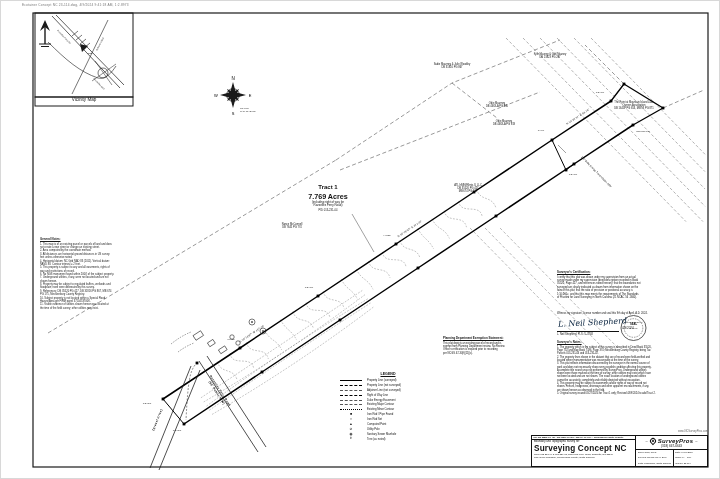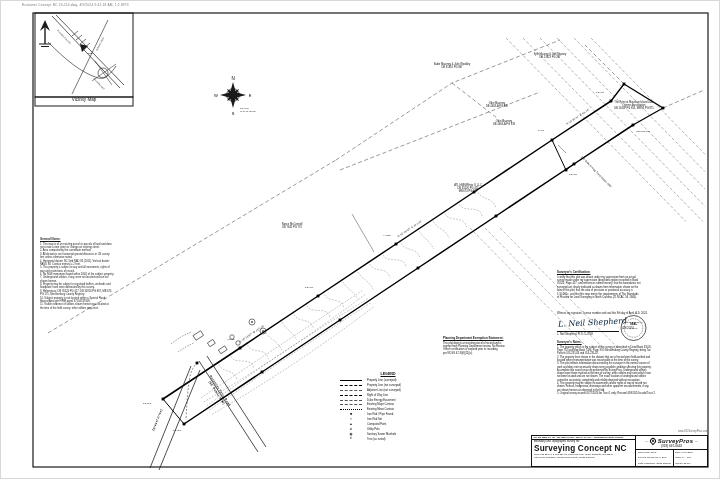--- a/index.html
+++ b/index.html
@@ -230,20 +230,27 @@
 
   <div class="abs fileline">Ecotainer Concept NC 23-114.dwg, 4/9/2024 9:41:18 AM, 1:2.8973</div>
 
   <div class="abs vic-caption">Vicinity Map</div>
 
   <div class="abs compass-note">
     <div>NC Grid</div>
     <div>NAD 83 (2011)</div>
   </div>
 
+  <div class="abs tract" id="tract1">
+    <div class="t1">Tract 1</div>
+    <div class="t2">7.769 Acres</div>
+    <div class="t3">(including right of way for</div>
+    <div class="t3">Rozzelles Ferry Road)</div>
+    <div class="t4">PID 013-231-04</div>
+  </div>
 
   <div class="abs" id="label-layer" style="left:0;top:0;width:720px;height:479px;pointer-events:none;">
       <div class="mlabel lab-adjoiner" style="left: 452px; top: 66px; transform: translate(-50%, -50%) rotate(0deg);">
         <div>Sadie Maurney &amp; Julie Woodley</div>
         <div>DB 31816 PG 867</div>
       </div>
       <div class="mlabel lab-adjoiner" style="left: 550px; top: 56px; transform: translate(-50%, -50%) rotate(0deg);">
         <div>Kyle Mauney &amp; Gail Mauney</div>
         <div>DB 13823 PG 287</div>
       </div>

